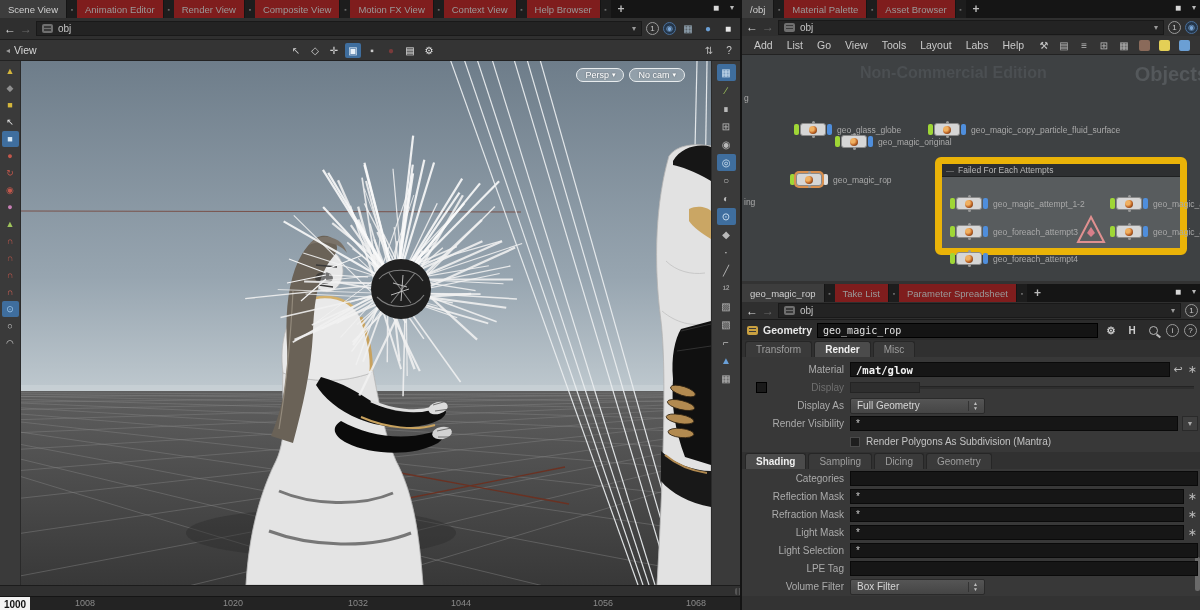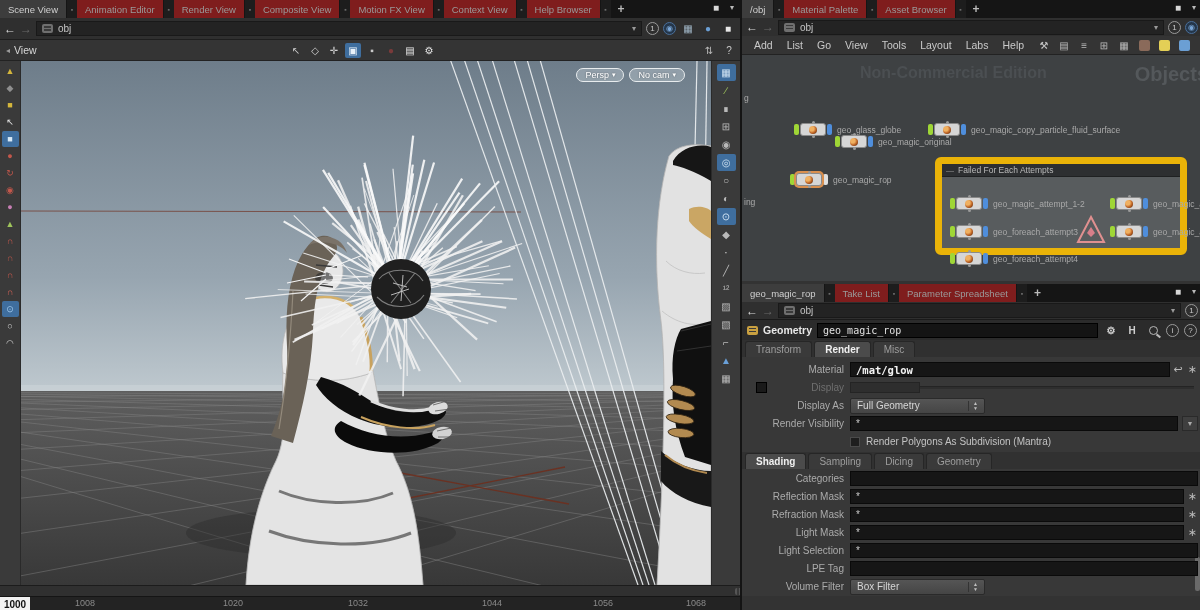--- a/index.html
+++ b/index.html
@@ -450,21 +450,21 @@
   <div class="abs" id="playbar">
     <div id="playbar-handle"></div>
   </div>
 
   <div class="abs" id="timeline">
     <div id="frame-box">1000</div>
     <div id="activate">Activate Windows</div>
   <div class="tick" style="left: 57px;">1008</div>
       <div class="tick" style="left: 205px;">1020</div>
       <div class="tick" style="left: 330px;">1032</div>
-      <div class="tick" style="left: 464px;">1044</div>
+      <div class="tick" style="left: 433px;">1044</div>
       <div class="tick" style="left: 575px;">1056</div>
       <div class="tick" style="left: 668px;">1068</div>
       <div class="tick" style="left: 822px;">1080</div>
       <div class="tick" style="left: 944px;">1092</div>
     </div>
 
   <div class="abs" id="right-pane">
 
     <div class="tabbar abs" id="right-tabbar">
         <div class="tab active">/obj</div>

